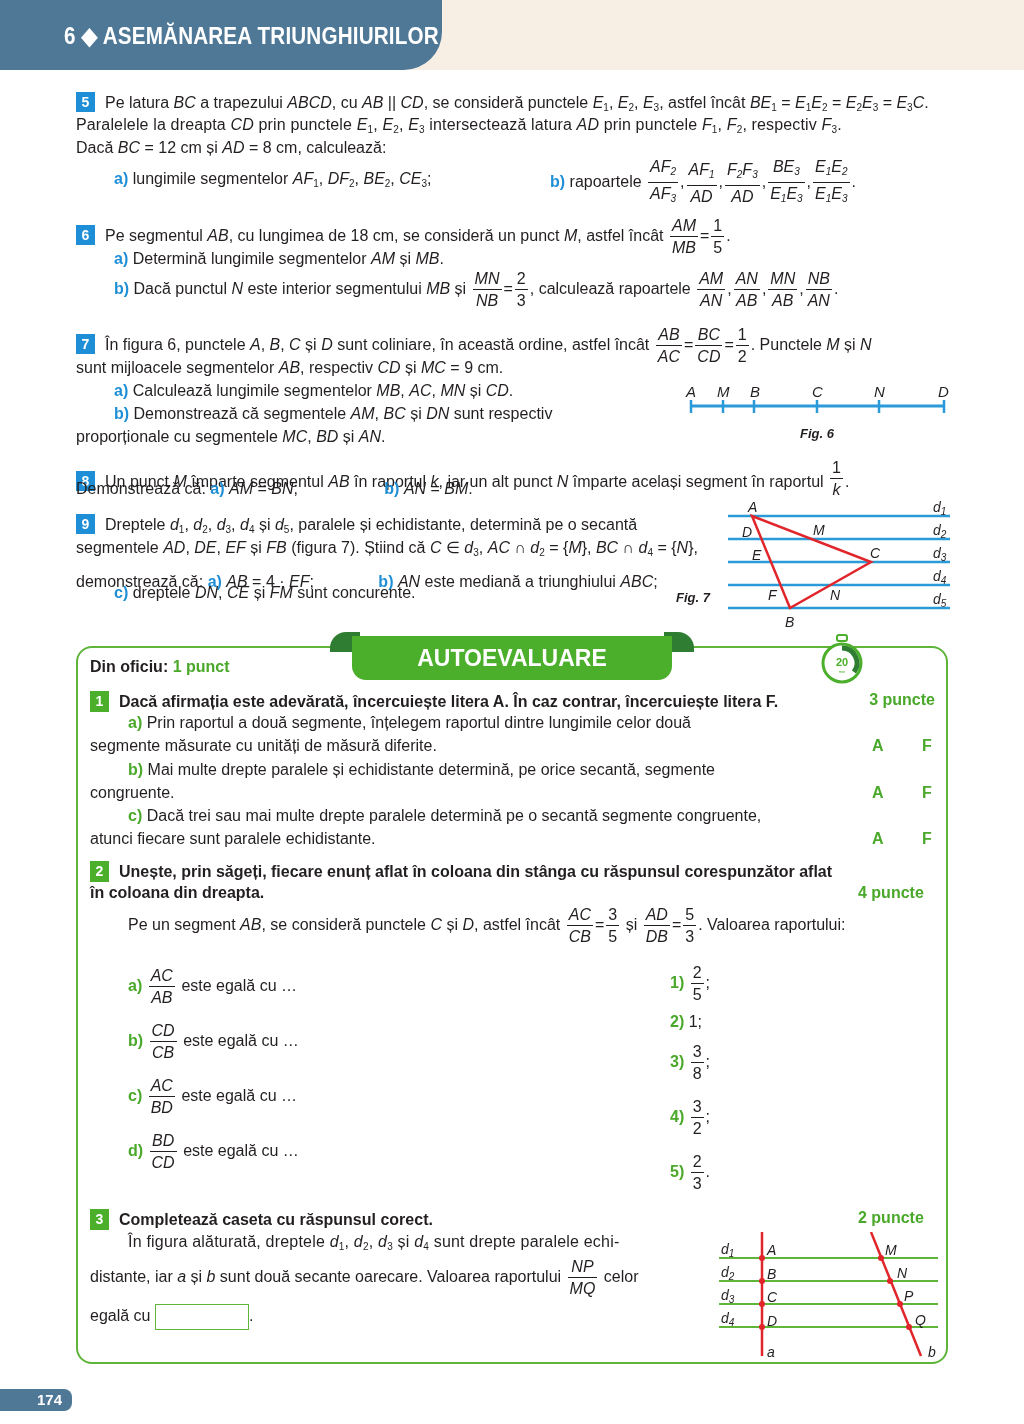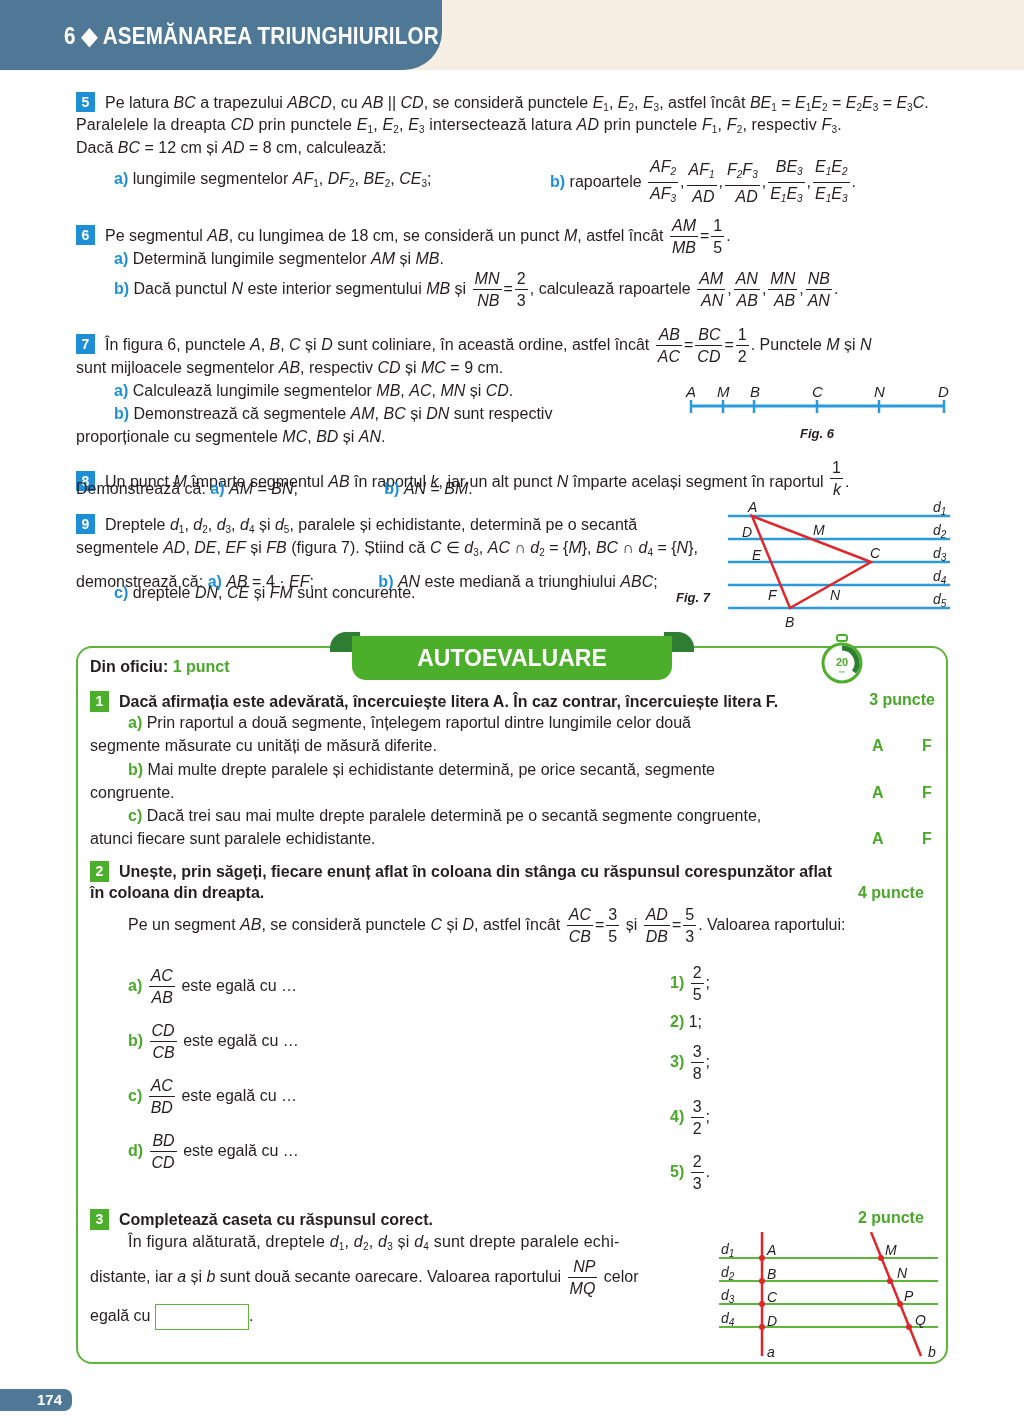--- a/index.html
+++ b/index.html
@@ -7,21 +7,21 @@
   .header-band { position: absolute; left: 0; top: 0; width: 1024px; height: 70px; background: #f7efe4; }
   .header-tab { position: absolute; left: 0; top: 0; width: 442px; height: 70px; background: #4e7896; border-bottom-right-radius: 38px; }
   .header-title { position: absolute; left: 64px; top: 22px; color: #ffffff; font-weight: bold; font-size: 24px; letter-spacing: 0.2px; font-family: "Liberation Sans", sans-serif; transform: scaleX(0.86); transform-origin: left; white-space: nowrap; }
   .abs { position: absolute; white-space: nowrap; }
   .badge-blue { display: inline-block; width: 19px; height: 20px; background: #1e8fd6; color: #fff; font-weight: bold; font-size: 14px; text-align: center; line-height: 20px; margin-right: 10px; vertical-align: 1px; }
   .badge-green { display: inline-block; width: 19px; height: 21px; background: #4caf2b; color: #fff; font-weight: bold; font-size: 14px; text-align: center; line-height: 21px; margin-right: 10px; vertical-align: 1px; }
   .bl { color: #1e8fd6; font-weight: bold; }
   .gr { color: #4aa82a; font-weight: bold; }
   i { font-style: italic; }
   sub { font-size: 10px; vertical-align: -3px; }
-  .frac { display: inline-block; vertical-align: middle; text-align: right; font-style: italic; line-height: 21px; margin: 0 2px; }
+  .frac { display: inline-block; vertical-align: middle; text-align: center; font-style: italic; line-height: 21px; margin: 0 2px; }
   .frac .n { display: block; border-bottom: 1px solid #231f20; padding: 0 2px; }
   .frac .d { display: block; padding: 0 2px; }
   .frac.up { font-style: normal; }
   .autoeval { position: absolute; left: 76px; top: 646px; width: 872px; height: 718px; border: 2px solid #5fb43a; border-radius: 16px; }
   .ae-tab-left { position: absolute; left: 330px; top: 632px; width: 30px; height: 20px; background: #2e7d32; border-top-left-radius: 16px; }
   .ae-tab-right { position: absolute; left: 664px; top: 632px; width: 30px; height: 20px; background: #2e7d32; border-top-right-radius: 16px; }
   .ae-title { position: absolute; left: 352px; top: 636px; width: 320px; height: 44px; background: #4caf2b; color: #fff; font-weight: bold; font-size: 23px; text-align: center; line-height: 44px; border-bottom-left-radius: 14px; border-bottom-right-radius: 14px; }
   .timer { position: absolute; left: 818px; top: 634px; width: 48px; height: 50px; }
   .af { color: #4aa82a; font-weight: bold; }
   .answer-box { display: inline-block; width: 94px; height: 26px; border: 1.5px solid #5fb43a; vertical-align: middle; background: #fff; }

